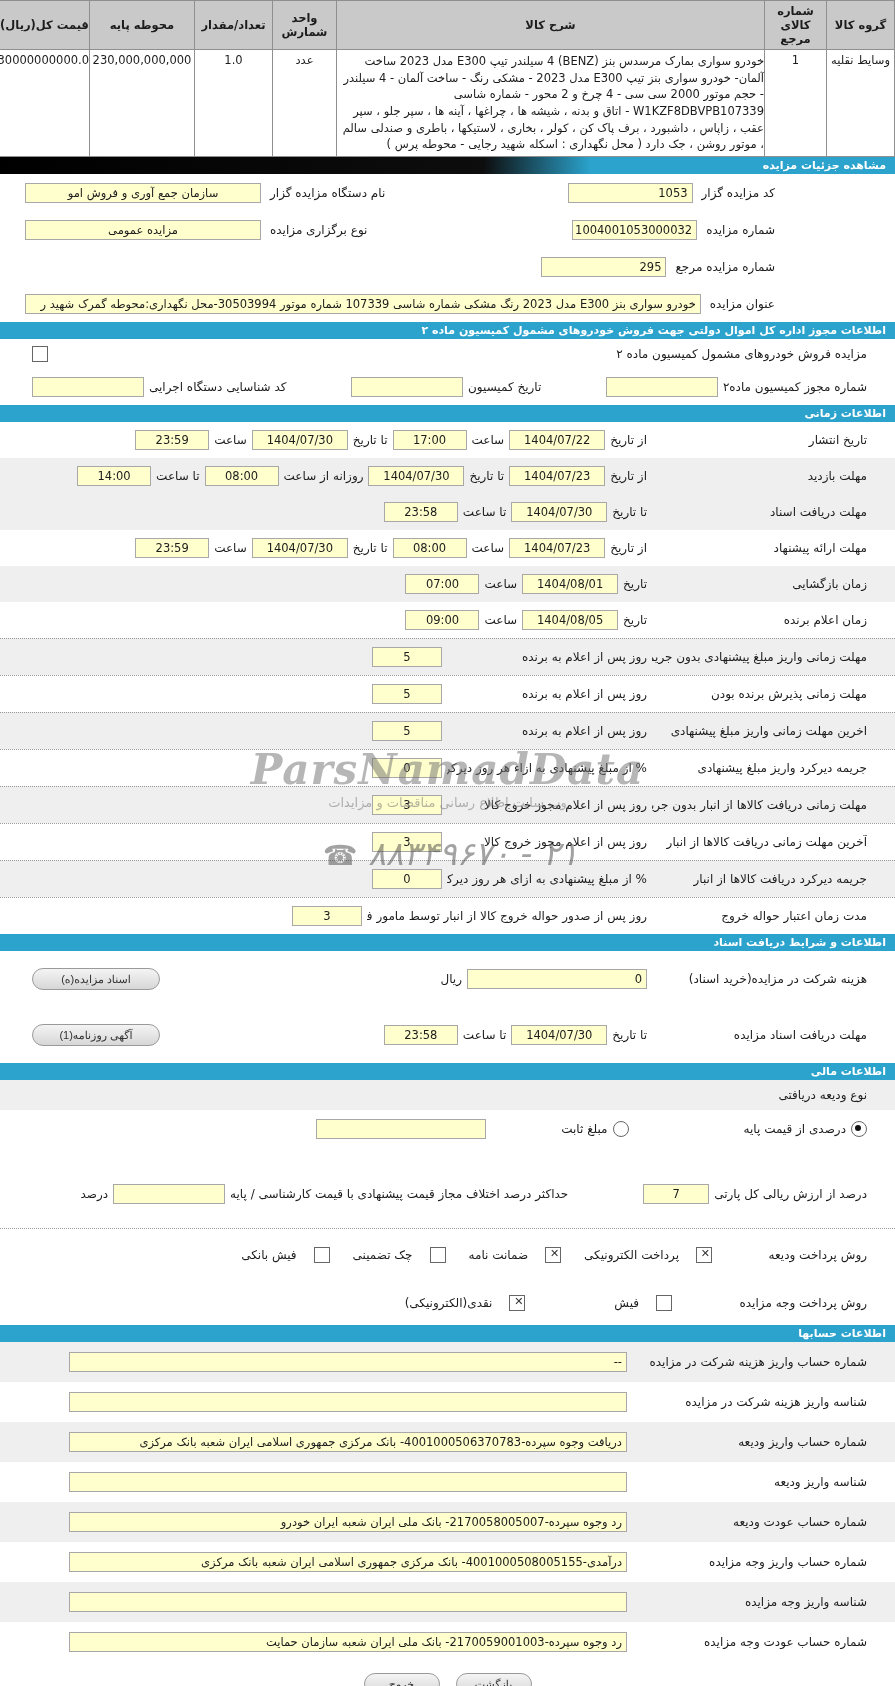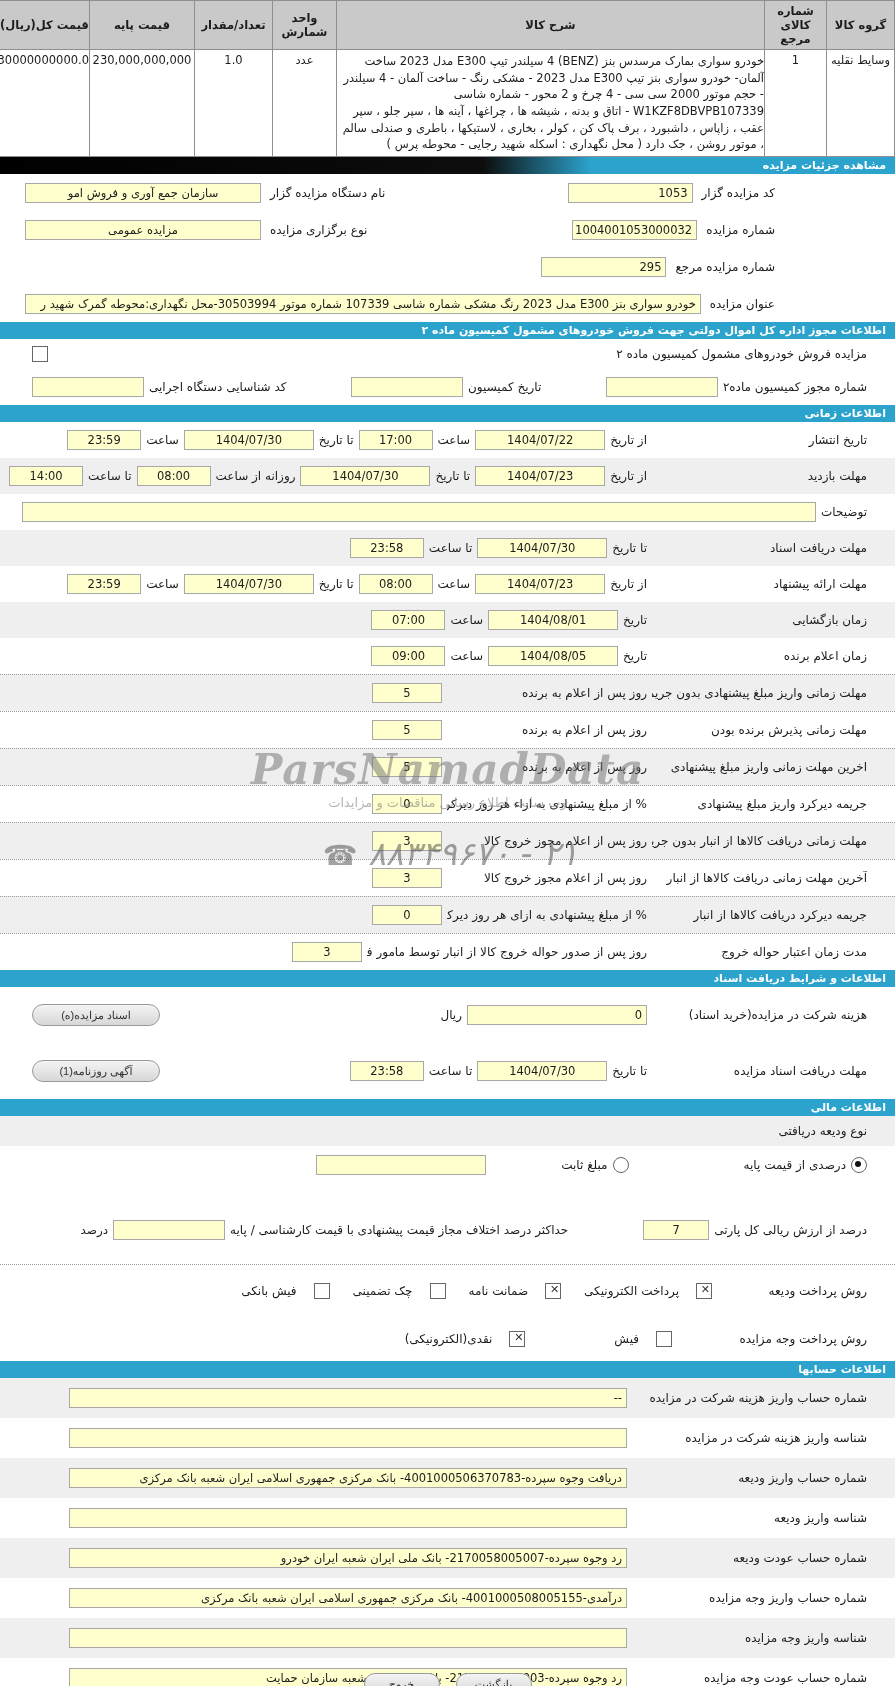--- a/index.html
+++ b/index.html
@@ -19,21 +19,21 @@
   .section-header.first{background:linear-gradient(to left,#2ba3cd 0%,#2ba3cd 34%,#0d0d0d 46%,#000 100%);}
 
   
   .frow{display:flex;align-items:center;gap:5px;min-height:32px;padding:2px 28px 2px 22px;flex:none;}
   .flabel{white-space:nowrap;}
   .spacer{flex:1;}
   .yinput{background:#ffffcd;border:1px solid #a8a8a8;height:20px;line-height:18px;box-sizing:border-box;padding:0 4px;font-size:11.5px;overflow:hidden;white-space:nowrap;flex:none;}
   .grow{flex:1;}
   .tcenter{text-align:center;}
   .tright{text-align:right;}
-  .wdate{width:130px;text-align:center;} .wtime{width:74px;} .wnum{width:70px;text-align:center;}
+  .wdate{width:96px;text-align:center;} .wtime{width:74px;} .wnum{width:70px;text-align:center;}
   .w66{width:66px;text-align:center;} .w112{width:112px;} .w145{width:125px;}
   .w170{width:170px;} .w180{width:180px;} .w240{width:236px;text-align:center;} .w558{width:558px;}
   .alt{background:#efefef;}
   .dotted{border-top:1px dotted #9a9a9a;}
 
   .s1{height:37px;padding:0 120px 0 25px;}
   .s1 .flabel{margin-left:4px;}
   .lbl215{width:215px;text-align:right;flex:none;white-space:nowrap;overflow:hidden;}
   .lbl235{width:235px;text-align:right;flex:none;white-space:nowrap;overflow:hidden;}
   .unit200{width:200px;text-align:right;flex:none;white-space:nowrap;overflow:hidden;}
@@ -76,21 +76,21 @@
         <col style="width:105px">
         <col style="width:90px">
     </colgroup>
     <thead>
       <tr>
         <th>گروه کالا</th>
         <th>شماره کالای مرجع</th>
         <th>شرح کالا</th>
         <th>واحد شمارش</th>
         <th>تعداد/مقدار</th>
-        <th>قیمت پایه</th>
+        <th>محوطه پایه</th>
         <th>قیمت کل(ریال)</th>
       </tr>
     </thead>
     <tbody>
       <tr>
         <td class="center">وسایط نقلیه</td>
         <td class="center">1</td>
         <td class="desc">خودرو سواری بمارک مرسدس بنز (BENZ) 4 سیلندر تیپ E300 مدل 2023 ساخت آلمان- خودرو سواری بنز تیپ E300 مدل 2023 - مشکی رنگ - ساخت آلمان - 4 سیلندر - حجم موتور 2000 سی سی - 4 چرخ و 2 محور - شماره شاسی W1KZF8DBVPB107339 - اتاق و بدنه ، شیشه ها ، چراغها ، آینه ها ، سپر جلو ، سپر عقب ، زاپاس ، داشبورد ، برف پاک کن ، کولر ، بخاری ، لاستیکها ، باطری و صندلی سالم ، موتور روشن ، جک دارد ( محل نگهداری : اسکله شهید رجایی - محوطه پرس )</td>
         <td class="center">عدد</td>
         <td class="center">1.0</td>
@@ -173,24 +173,20 @@
     <span class="flabel">از تاریخ</span>
     <div class="yinput wdate tcenter">1404/07/23</div>
     <span class="flabel">تا تاریخ</span>
     <div class="yinput wdate tcenter">1404/07/30</div>
     <span class="flabel">روزانه از ساعت</span>
     <div class="yinput wtime tcenter">08:00</div>
     <span class="flabel">تا ساعت</span>
     <div class="yinput wtime tcenter">14:00</div>
   </div>
 
-  <div class="frow">
-    <span class="flabel">توضیحات</span>
-    <div class="yinput grow tright"></div>
-  </div>
 
   <div class="frow alt">
     <span class="lbl215">مهلت دریافت اسناد</span>
     <span class="flabel">تا تاریخ</span>
     <div class="yinput wdate tcenter">1404/07/30</div>
     <span class="flabel">تا ساعت</span>
     <div class="yinput wtime tcenter">23:58</div>
   </div>
 
   <div class="frow">

